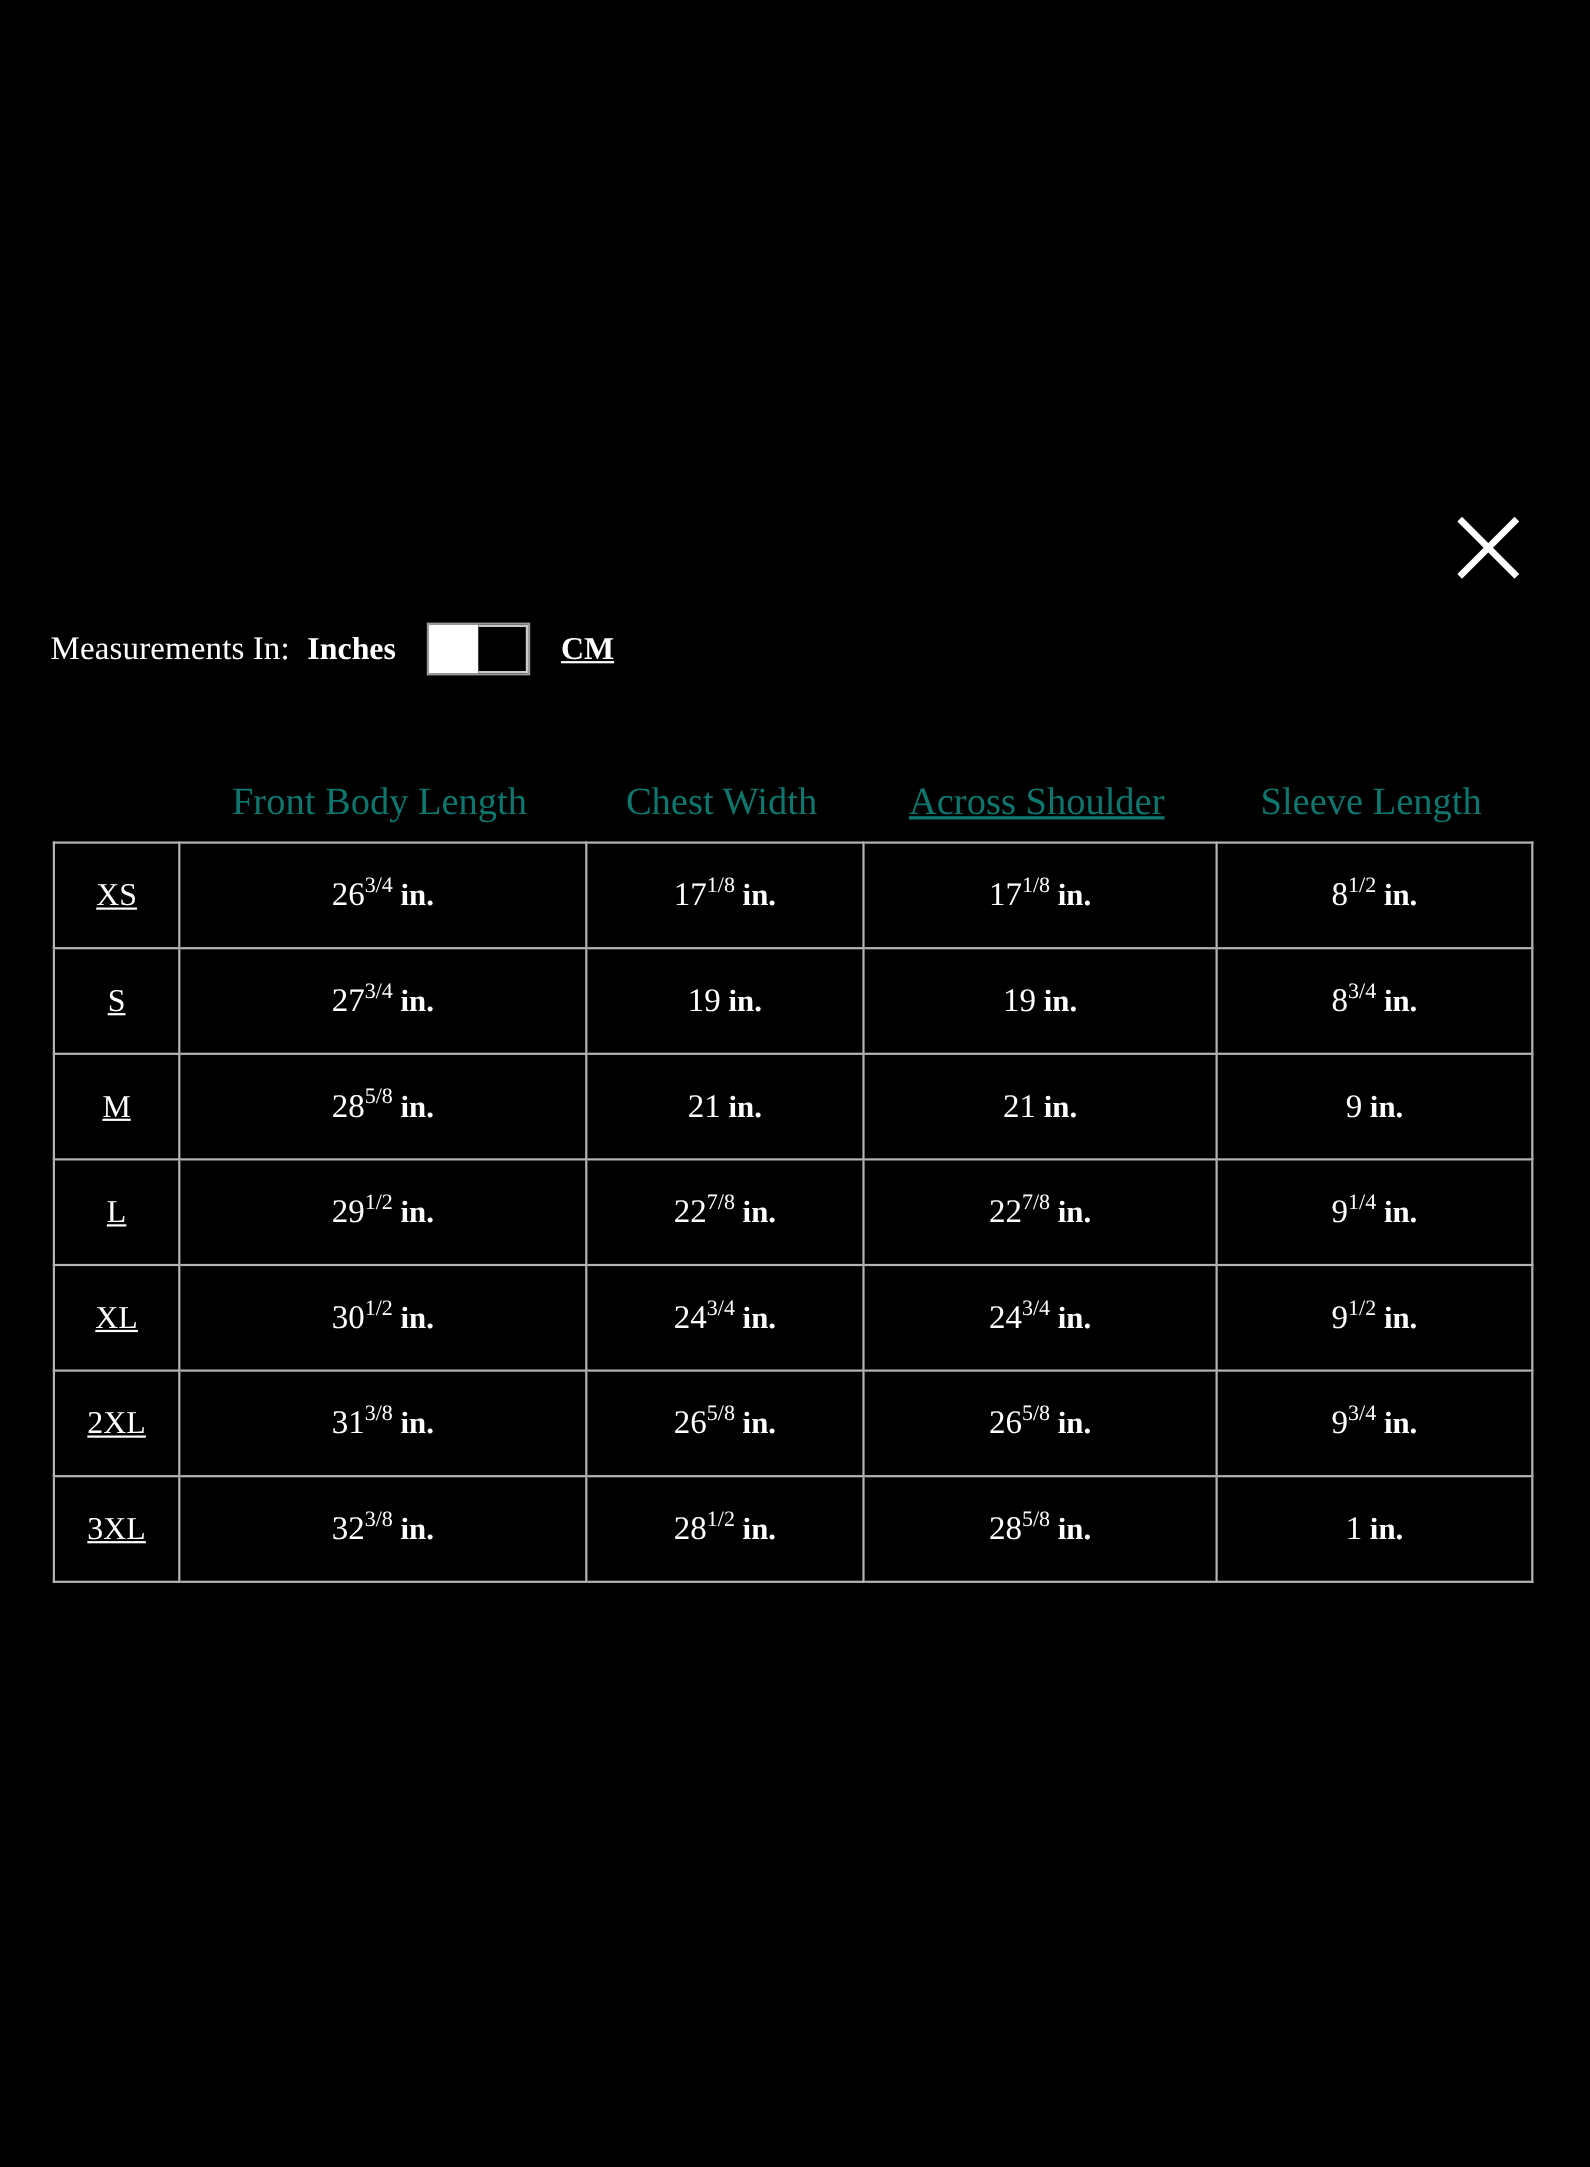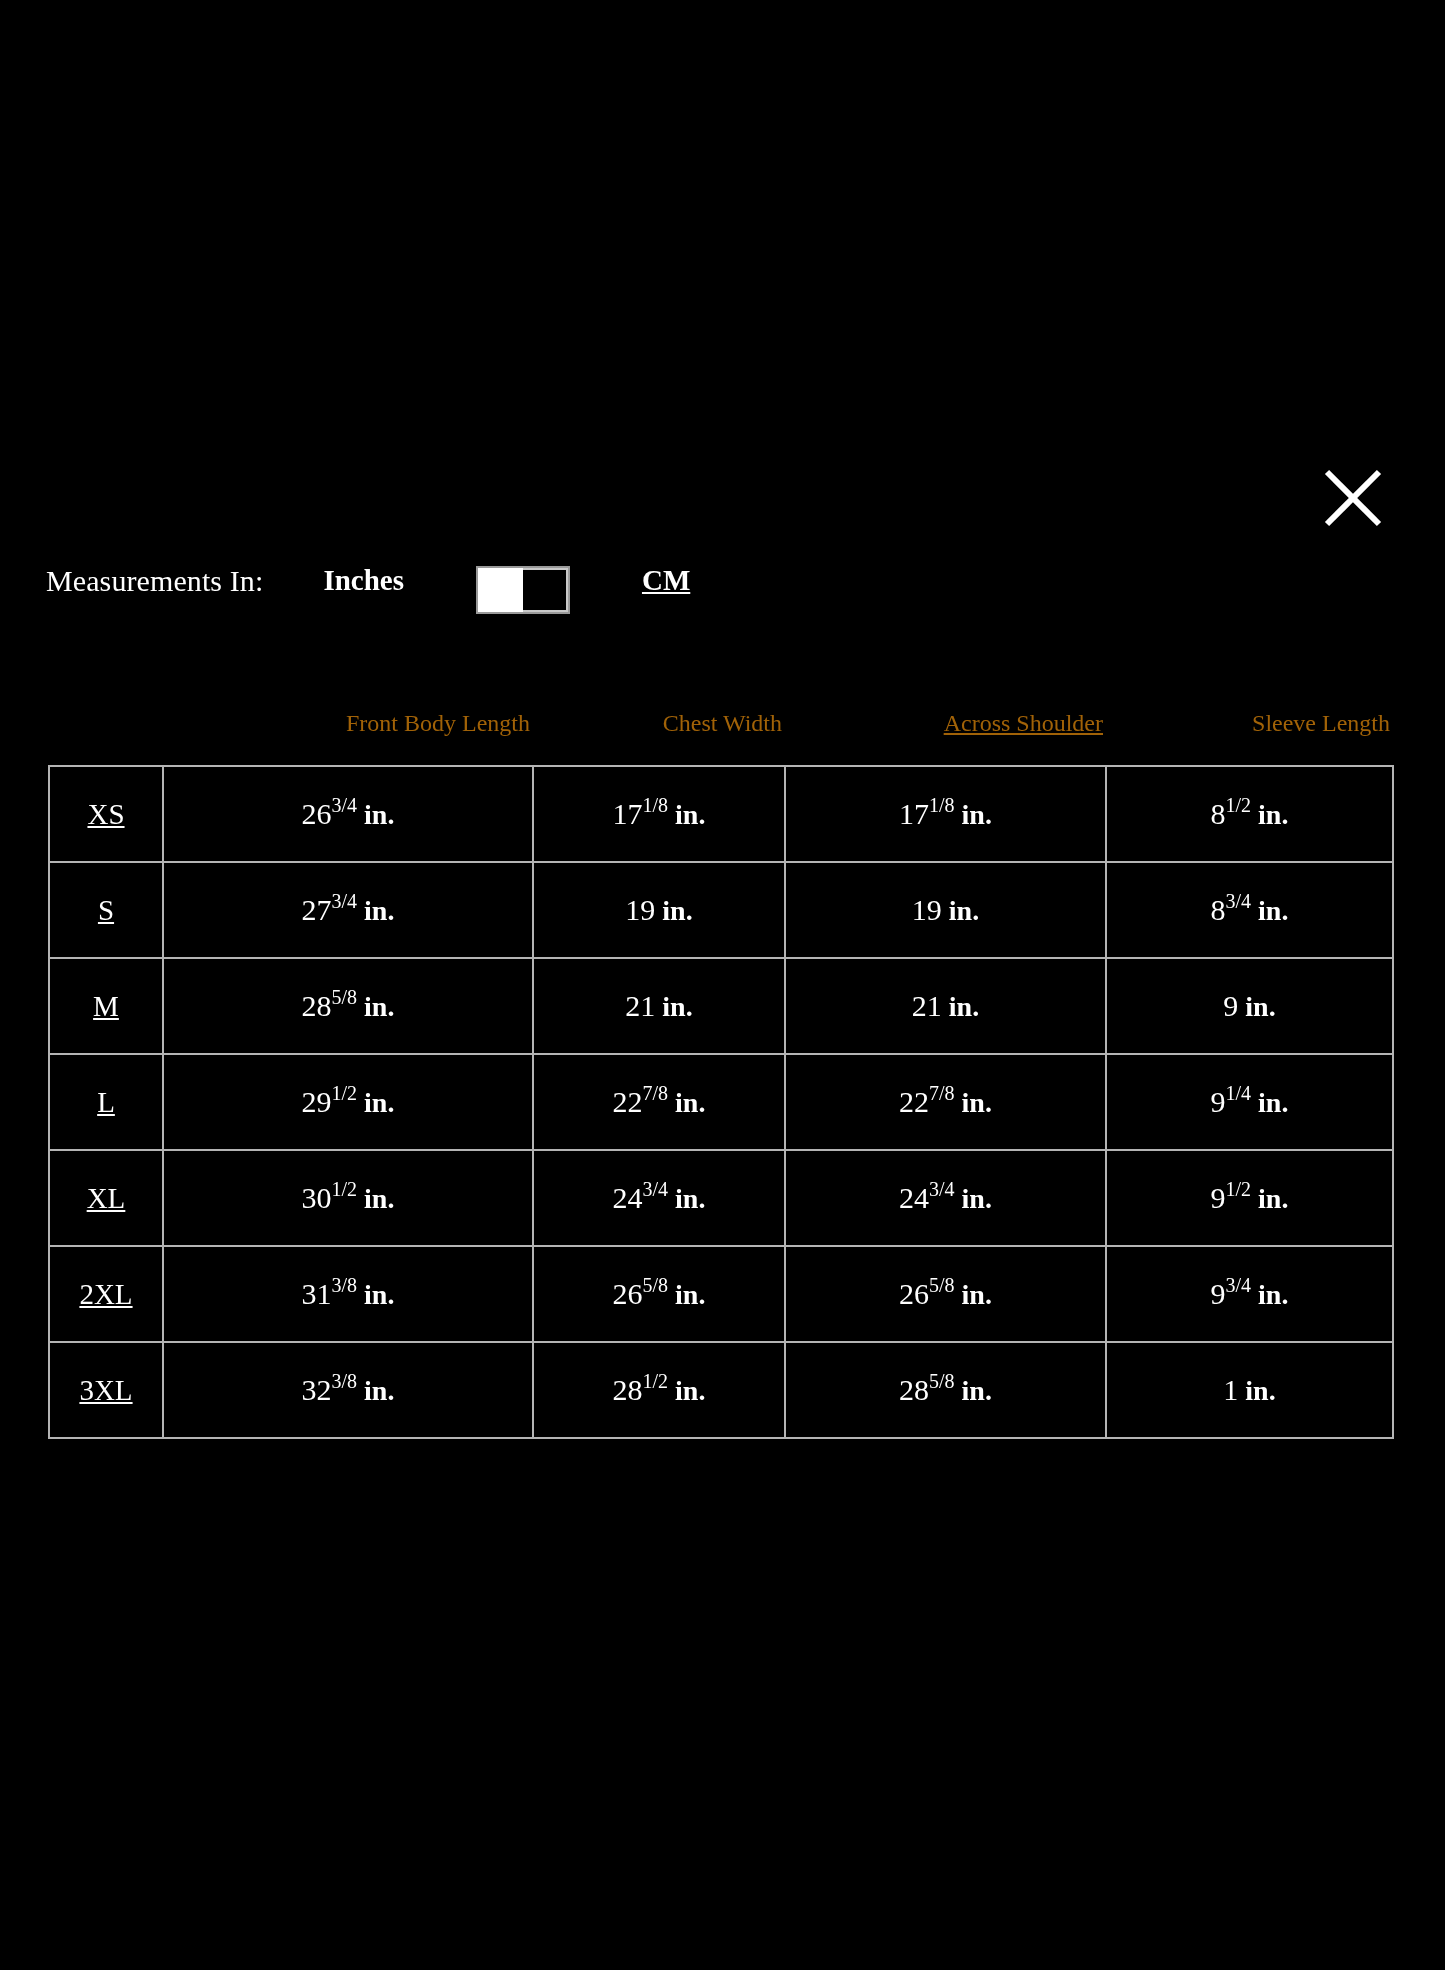--- a/index.html
+++ b/index.html
@@ -28,22 +28,22 @@
     cursor: pointer;
   }
   #close-button svg { display: block; }
 
   
   #unit-row {
     position: absolute;
     left: 46px;
     top: 566px;
     display: flex;
+    align-items: center;
     white-space: nowrap;
-    gap: 44px;
   }
   #unit-row .label-static {
     font-size: 30px;
     line-height: 1;
     letter-spacing: .1px;
     color: #ffffff;
   }
   #unit-row .unit-word {
     font-size: 29px;
     font-weight: bold;
@@ -80,24 +80,24 @@
   
   #column-headers {
     position: absolute;
     left: 48px;
     top: 710px;
     width: 1342px;
     display: flex;
     align-items: flex-end;
   }
   #column-headers .hd {
-    text-align: right;
-    font-size: 24px;
+    text-align: center;
+    font-size: 35px;
     line-height: 1.1;
-    color: #a16207;
+    color: #0f766e;
     white-space: nowrap;
   }
   #column-headers .hd.size-col { width: 112px; }
   #column-headers .hd.c0 { width: 370px; }
   #column-headers .hd.c1 { width: 252px; }
   #column-headers .hd.c2 { width: 321px; text-decoration: underline; }
   #column-headers .hd.c3 { width: 287px; }
 
   
   #size-table {

